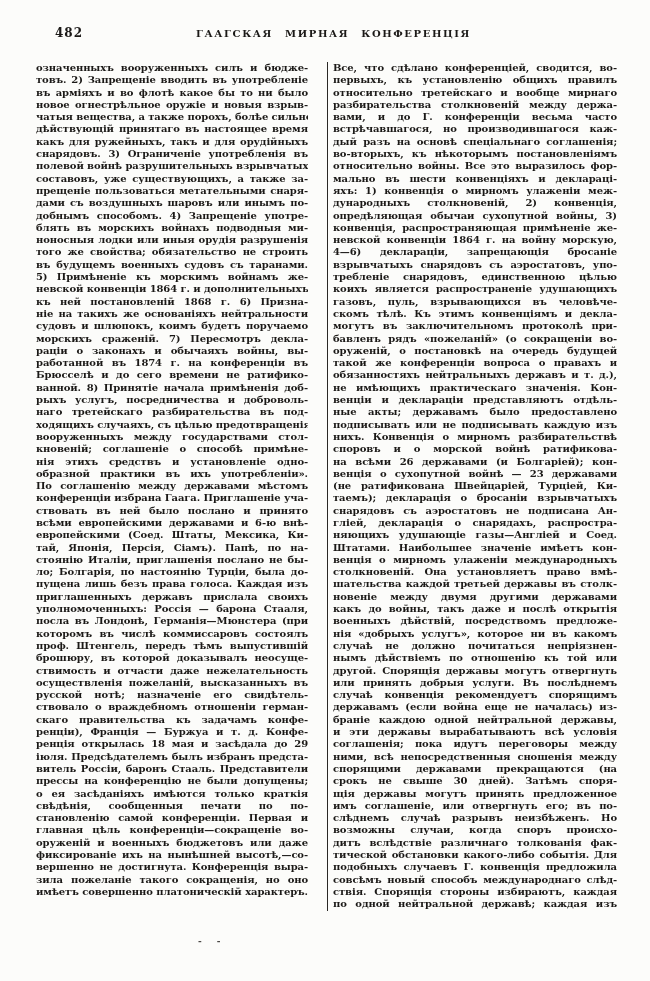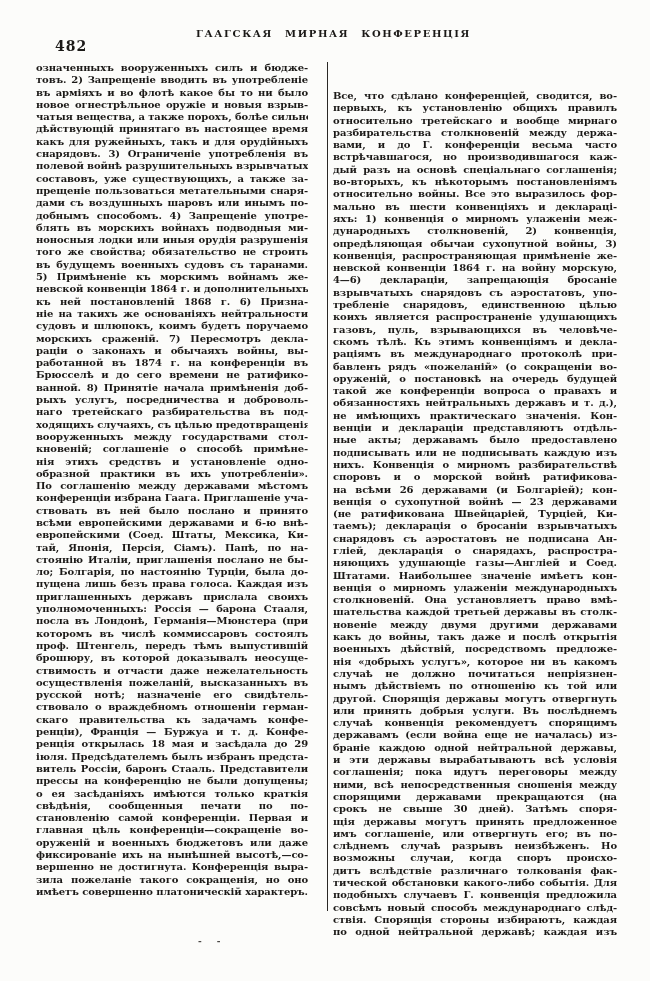--- a/index.html
+++ b/index.html
@@ -21,24 +21,23 @@
     position: absolute;
     top: 26px;
     left: 50px;
     width: 567px;
     height: 20px;
   }
   .pageno {
     position: absolute;
     left: 5px;
     top: 0;
-    font-size: 14px;
+    font-size: 12px;
     font-weight: bold;
     letter-spacing: 1px;
-    margin-top: 12px;
   }
   .running-head {
     position: absolute;
     left: 0;
     right: 0;
     top: 2px;
     text-align: center;
     font-size: 10px;
     font-weight: bold;
     letter-spacing: 1.6px;
@@ -54,21 +53,21 @@
   }
   .col {
     position: absolute;
     top: 0;
     font-size: 10px;
     font-weight: bold;
     letter-spacing: -0.1px;
     overflow: hidden;
   }
   .col-left  { left: 36px;  width: 272px; }
-  .col-right { left: 333px; width: 284px; margin-top: 28px; }
+  .col-right { left: 333px; width: 284px; }
   .line {
     height: 12.3px;
     line-height: 12.3px;
     text-align: justify;
     text-align-last: justify;
     white-space: nowrap;
     overflow: hidden;
   }
   .divider {
     position: absolute;
@@ -185,21 +184,21 @@
         <div class="line">дународныхъ столкновеній, 2) конвенція,</div>
         <div class="line">опредѣляющая обычаи сухопутной войны, 3)</div>
         <div class="line">конвенція, распространяющая примѣненіе же-</div>
         <div class="line">невской конвенціи 1864 г. на войну морскую,</div>
         <div class="line">4—6) деклараціи, запрещающія бросаніе</div>
         <div class="line">взрывчатыхъ снарядовъ съ аэростатовъ, упо-</div>
         <div class="line">требленіе снарядовъ, единственною цѣлью</div>
         <div class="line">коихъ является распространеніе удушающихъ</div>
         <div class="line">газовъ, пуль, взрывающихся въ человѣче-</div>
         <div class="line">скомъ тѣлѣ. Къ этимъ конвенціямъ и декла-</div>
-        <div class="line">раціямъ въ международнаго протоколѣ при-</div>
+        <div class="line">могутъ въ заключительномъ протоколѣ при-</div>
         <div class="line">бавленъ рядъ «пожеланій» (о сокращеніи во-</div>
         <div class="line">оруженій, о постановкѣ на очередь будущей</div>
         <div class="line">такой же конференціи вопроса о правахъ и</div>
         <div class="line">обязанностяхъ нейтральныхъ державъ и т. д.),</div>
         <div class="line">не имѣющихъ практическаго значенія. Кон-</div>
         <div class="line">венціи и деклараціи представляютъ отдѣль-</div>
         <div class="line">ные акты; державамъ было предоставлено</div>
         <div class="line">подписывать или не подписывать каждую изъ</div>
         <div class="line">нихъ. Конвенція о мирномъ разбирательствѣ</div>
         <div class="line">споровъ и о морской войнѣ ратификова-</div>

